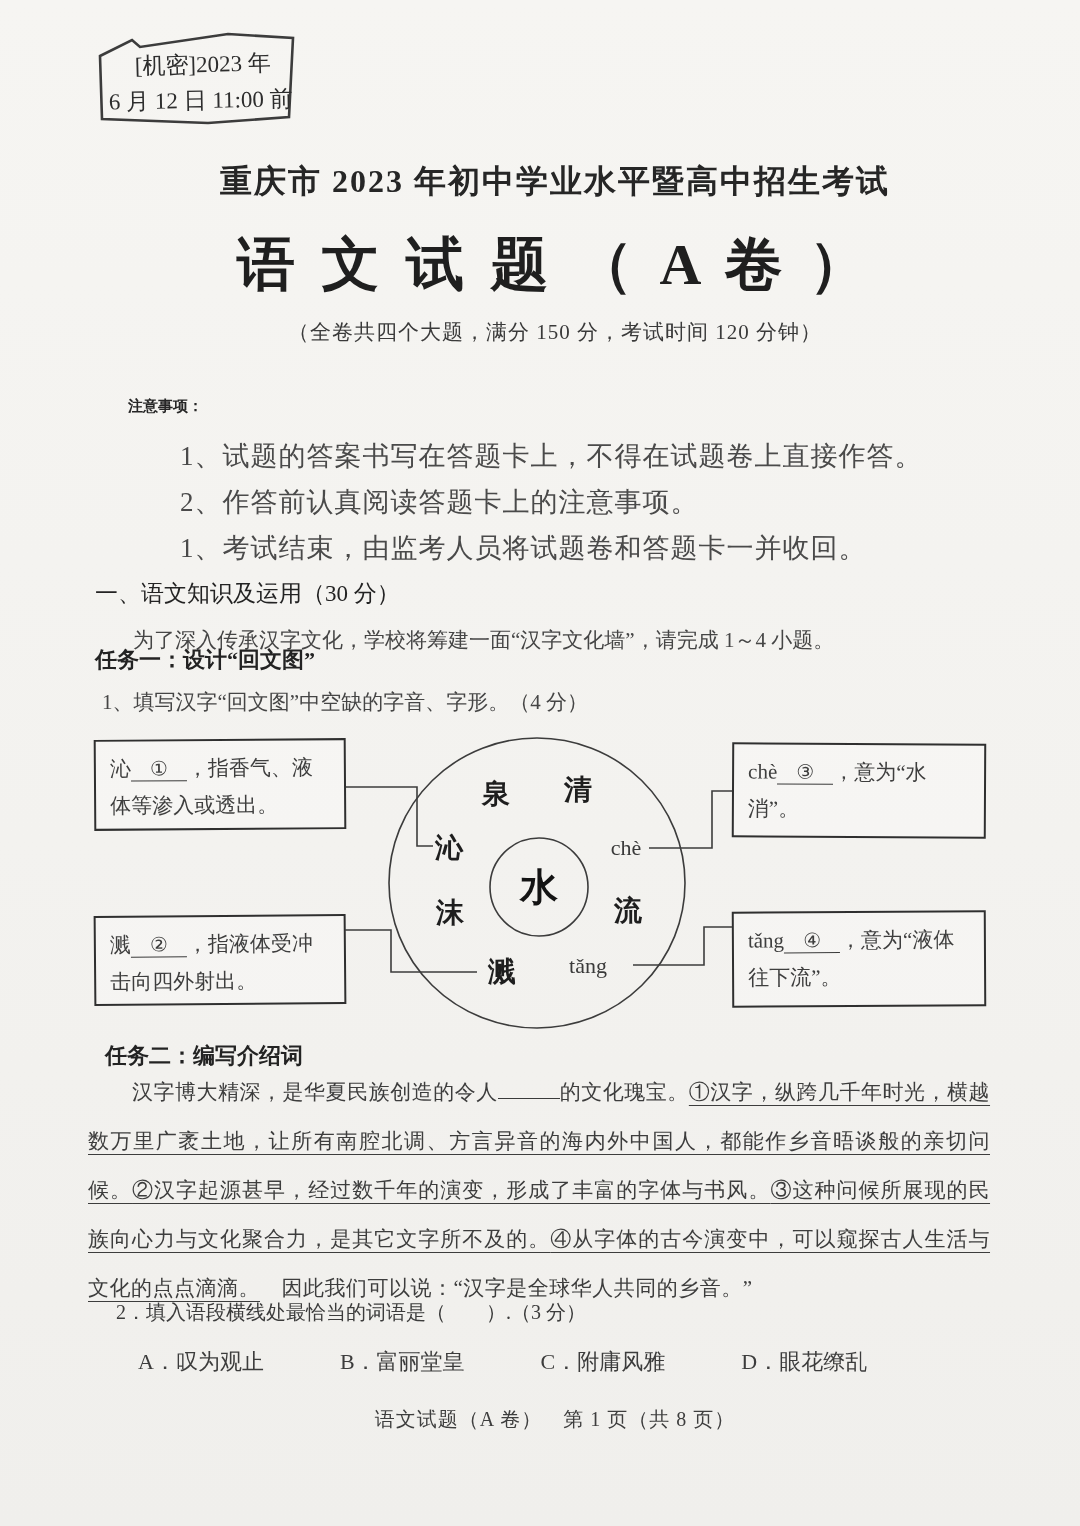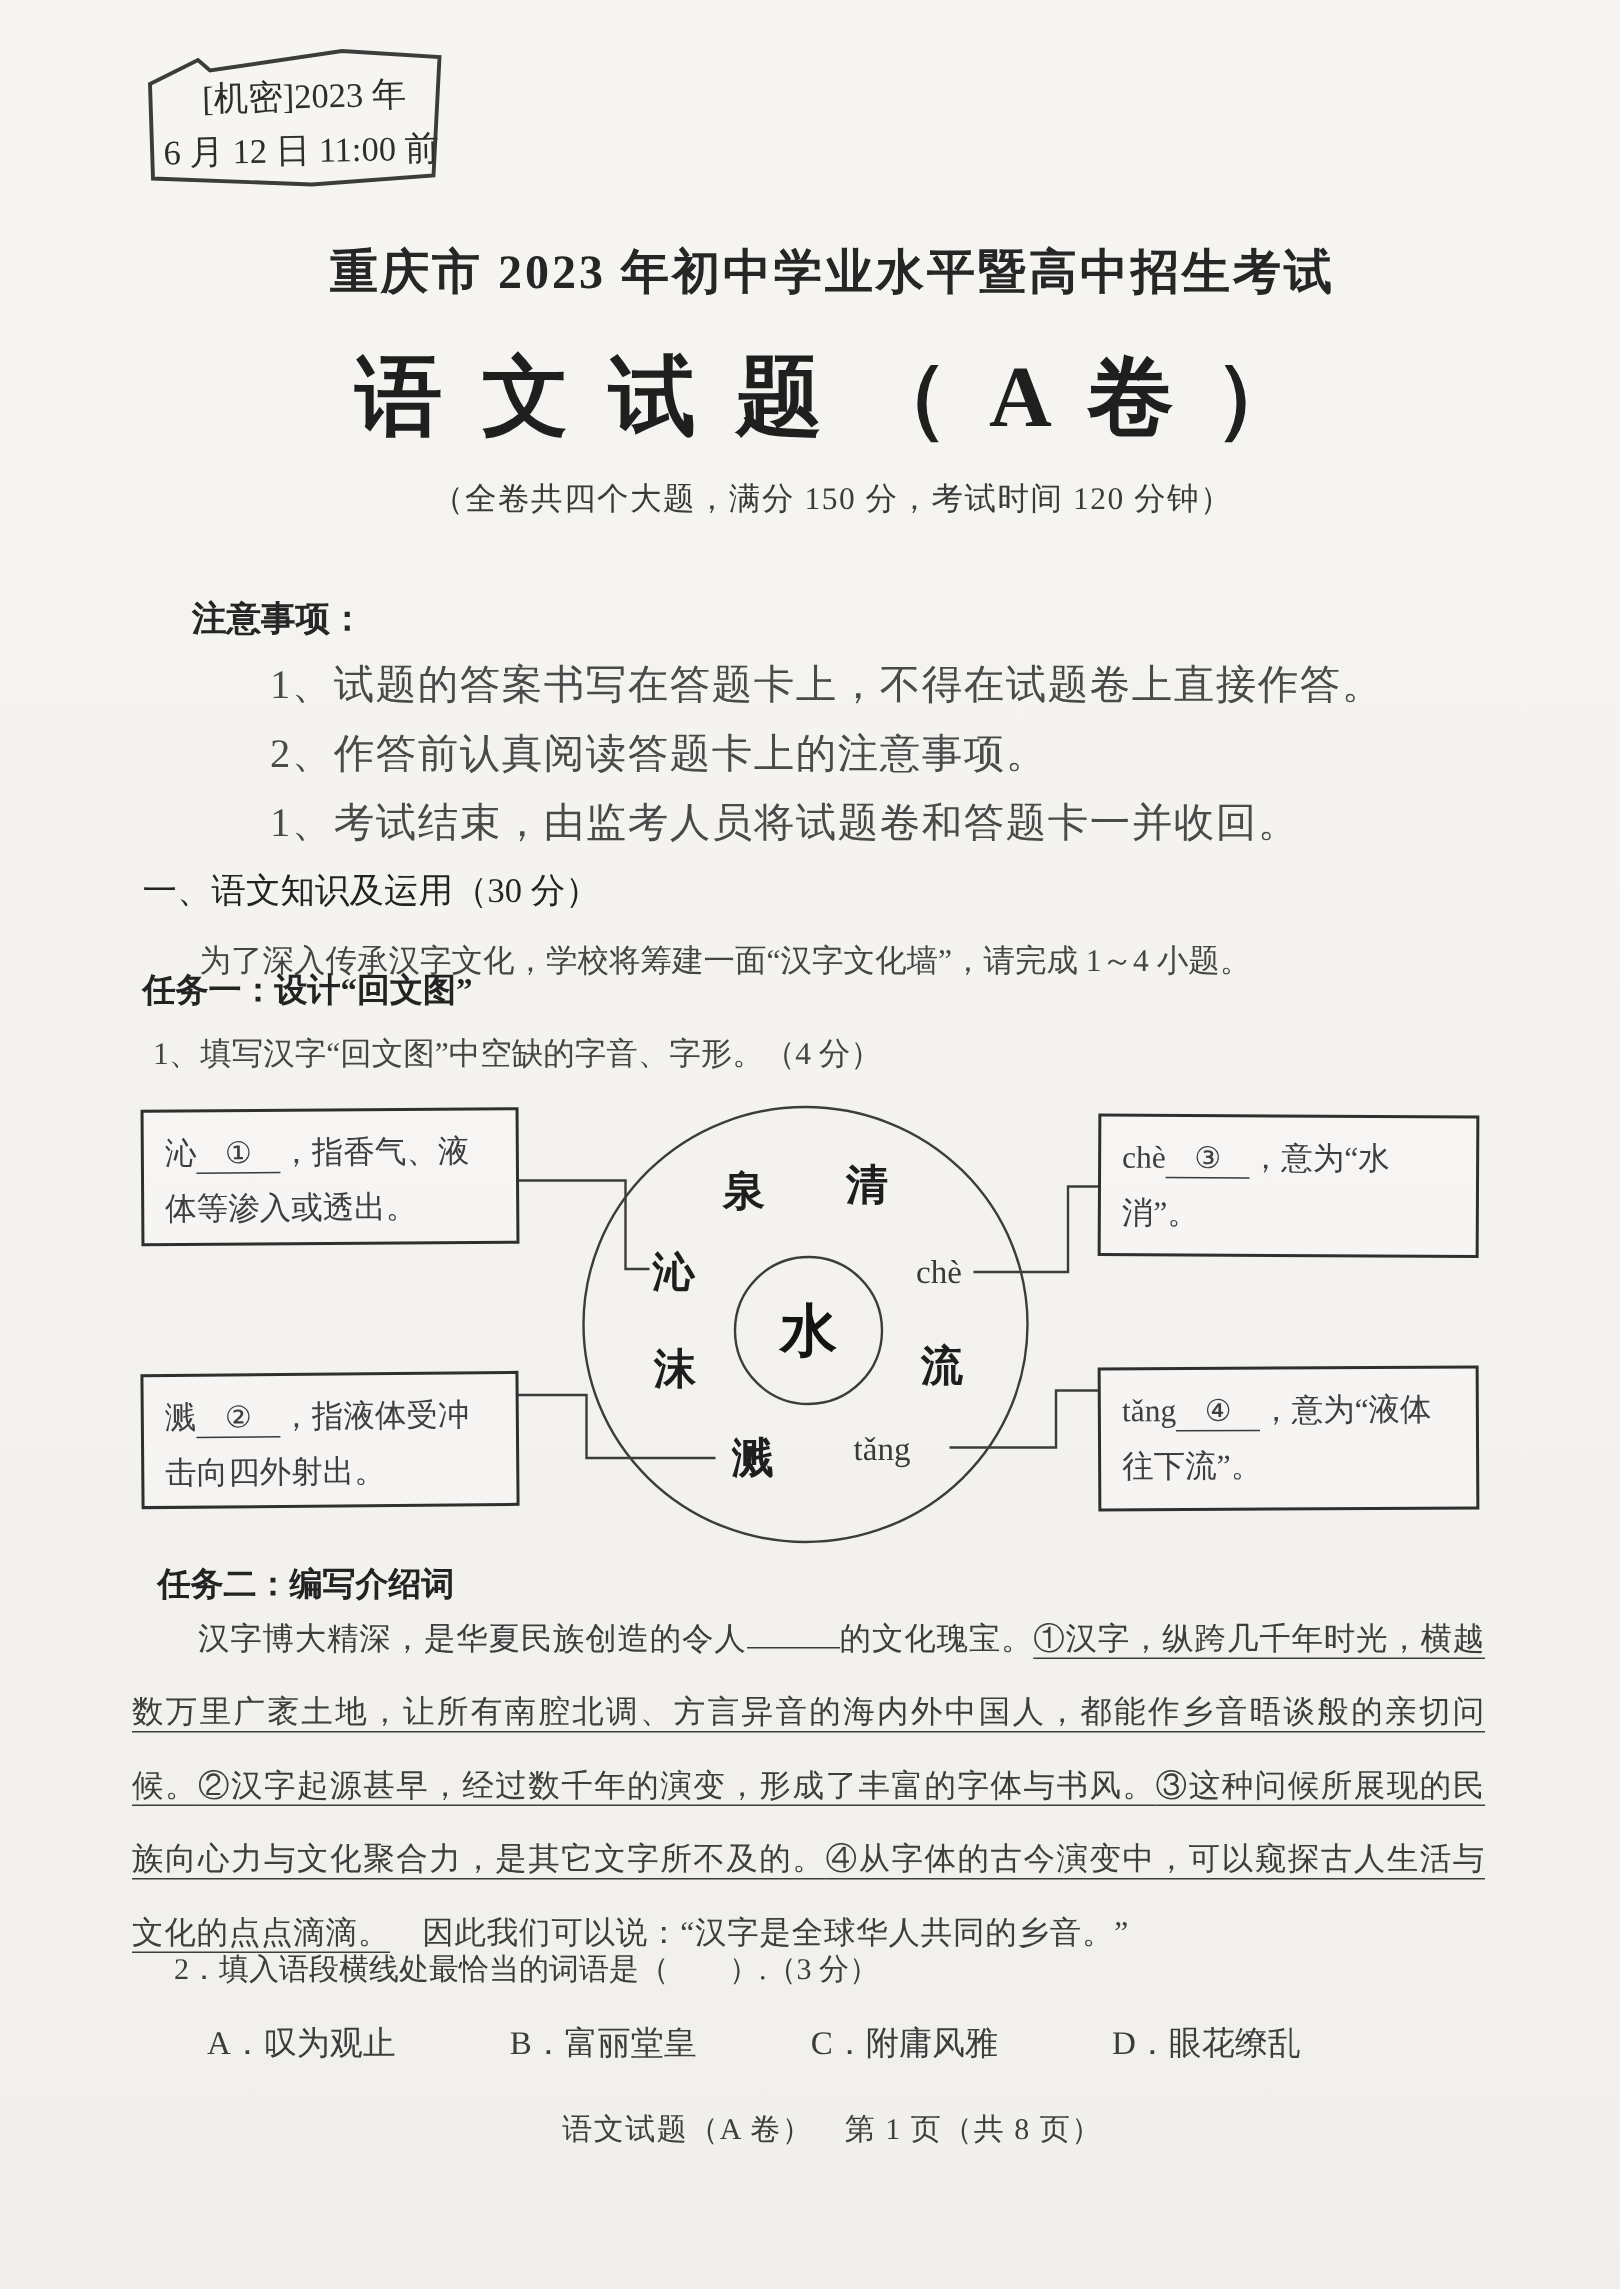--- a/index.html
+++ b/index.html
@@ -13,21 +13,21 @@
     color:#343434;
     overflow:hidden;
   }
   .abs{position:absolute;}
   .ctr{left:0;width:1080px;text-align:center;padding-left:15px;}
   .stamp-wrap{left:88px;top:22px;width:232px;height:106px;}
   .stamp-text{font-size:23px;fill:#2d2d2d;font-family:"Liberation Serif","DejaVu Serif",serif;}
   .exam-title{top:160px;font-size:32px;font-weight:bold;letter-spacing:2px;color:#262626;}
   .paper-title{top:226px;font-size:58px;font-weight:bold;letter-spacing:6px;color:#1f1f1f;}
   .paper-meta{top:318px;font-size:21px;letter-spacing:1px;color:#3a3a3a;}
-  .notice-head{left:128px;top:397px;font-size:23px;font-weight:bold;color:#262626;}
+  .notice-head{left:128px;top:397px;font-size:15px;font-weight:bold;color:#262626;}
   .n-item{left:180px;font-size:27px;color:#4a4a4a;letter-spacing:1px;}
   .sec-head{left:95px;top:578px;font-size:23px;font-weight:normal;color:#232323;}
   .sec-intro{left:133px;top:603px;font-size:21px;color:#454545;margin-top:23px;}
   .task-head{left:95px;top:645px;font-size:22px;font-weight:bold;color:#232323;}
   .q1{left:102px;top:688px;font-size:21px;color:#454545;}
   .dbox{
     border:2px solid #2f2f2f;
     background:rgba(255,255,255,.25);
     font-size:21px;line-height:1.75;color:#3e3e3e;
     padding:9px 12px 6px 14px;box-sizing:border-box;

